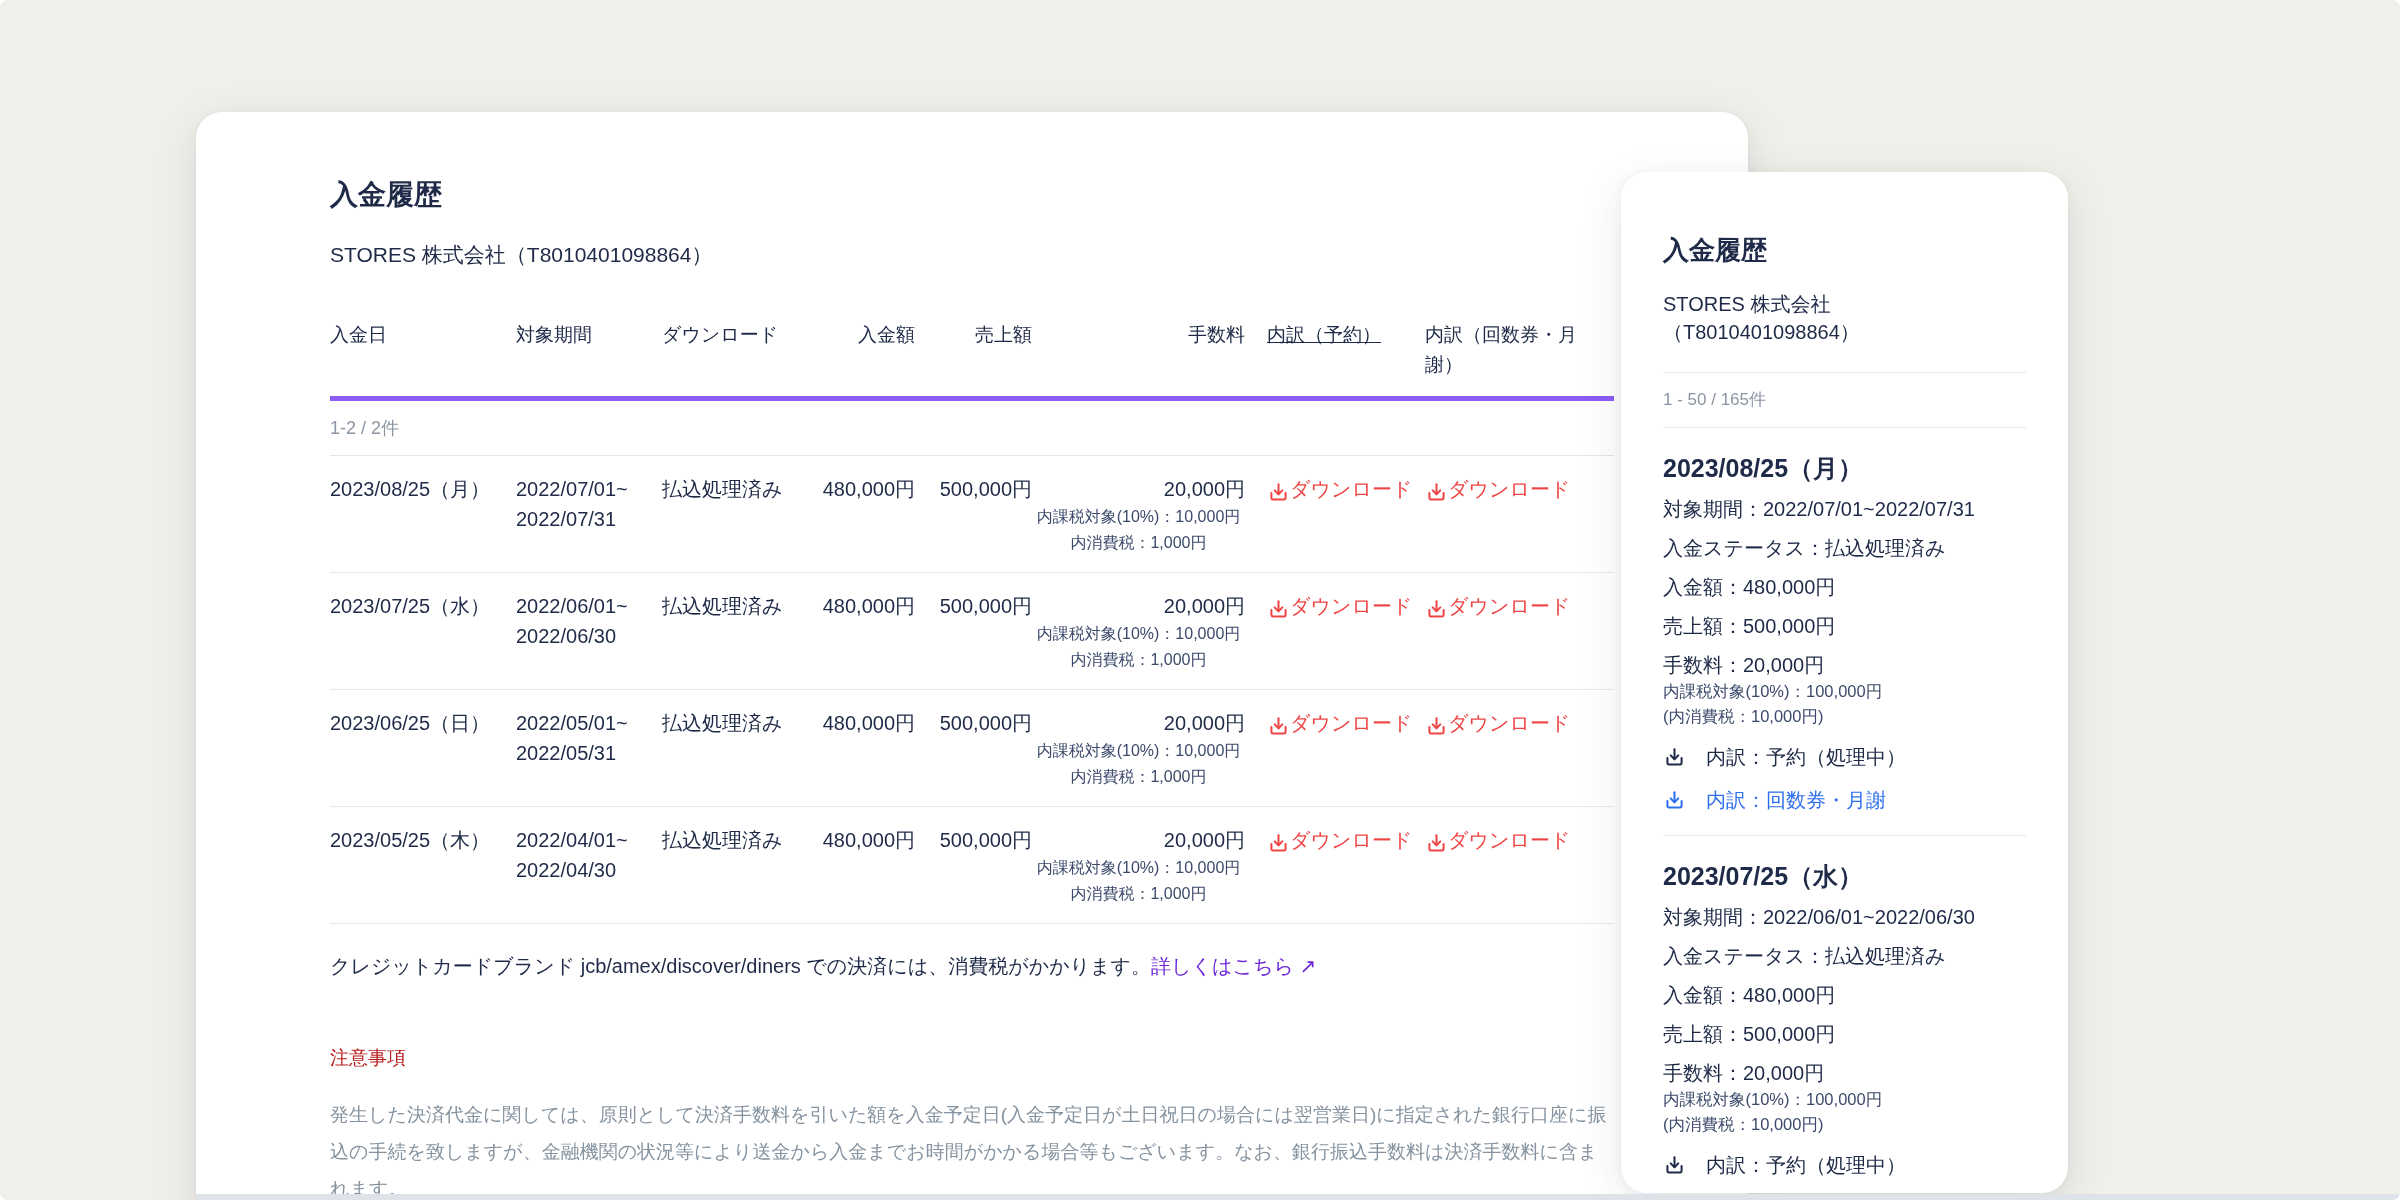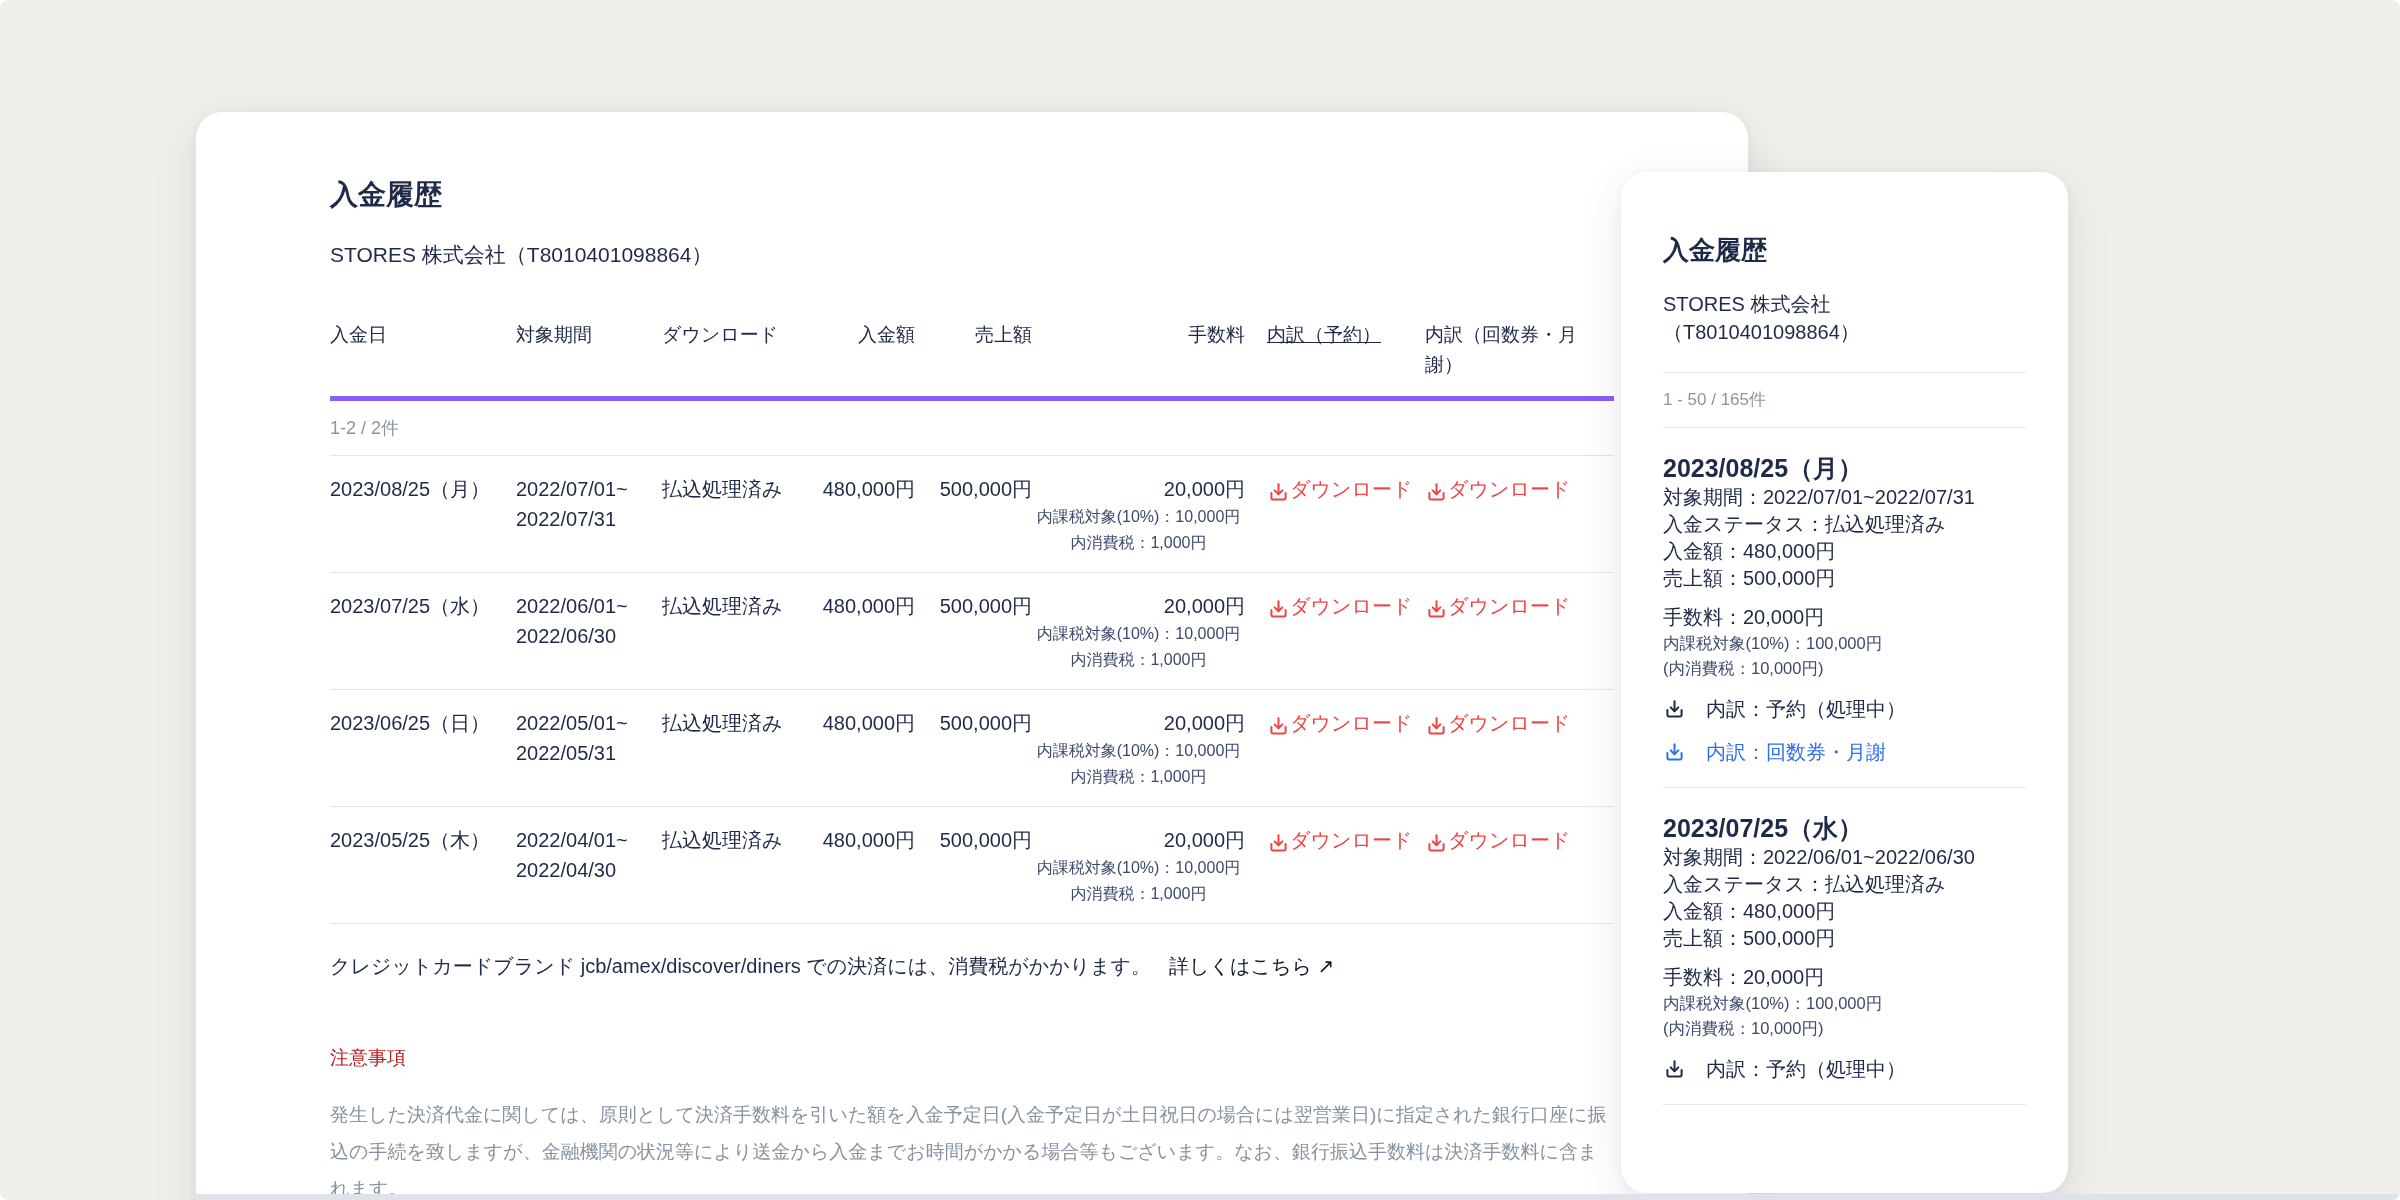--- a/index.html
+++ b/index.html
@@ -21,34 +21,34 @@
   .count-row{padding:14px 0;border-bottom:1px solid #e5e5e5;font-size:18px;line-height:26px;color:#8a95a3;}
 
   .trow{padding:18px 0 16px;border-bottom:1px solid #e7e7e7;min-height:76px;}
   .trow .c{font-size:20px;line-height:30px;color:#1e2a47;}
   .fee-main{font-size:20px;line-height:30px;color:#1e2a47;text-align:right;}
   .fee-note{font-size:16px;line-height:26px;color:#3c496b;text-align:center;}
   .dl-link{display:inline-flex;align-items:flex-end;color:#ef4444;font-size:20px;line-height:30px;text-decoration:none;cursor:pointer;}
   .dl-icon{width:23px;height:23px;flex:0 0 auto;}
 
   .tax-note{padding:26px 0 4px;font-size:20px;line-height:32px;color:#1e2a47;}
-  .tax-link{color:#0f172a;text-decoration:none;margin-left:18px;cursor:pointer;}
+  .tax-link{color:#6d28d9;text-decoration:none;cursor:pointer;}
 
   .notes{margin-top:58px;}
   .notes-title{font-size:19px;line-height:28px;font-weight:400;color:#b91c1c;margin-bottom:24px;}
   .notes p{margin:0;font-size:19px;line-height:37px;color:#8593a0;}
 
   
   .side-card{left:1621px;top:172px;width:447px;height:1021px;z-index:2;box-sizing:border-box;padding:62px 42px 0;overflow:hidden;}
   .side-title{margin:0 0 24px;font-size:26px;line-height:32px;font-weight:700;color:#1e2a47;}
   .side-merchant{font-size:20px;line-height:28px;color:#1e2a47;padding-bottom:26px;border-bottom:1px solid #e8e8e8;}
   .side-count{padding:15px 0;border-bottom:1px solid #e8e8e8;font-size:17px;line-height:24px;color:#8a95a3;}
   .entry{padding:24px 0 20px;border-bottom:1px solid #e8e8e8;}
   .entry-date{margin:0;font-size:25px;line-height:32px;font-weight:700;color:#1e2a47;}
-  .eline{font-size:20px;line-height:27px;color:#1e2a47;}
+  .eline{margin-top:12px;font-size:20px;line-height:27px;color:#1e2a47;}
   .eline.fee{margin-top:12px;}
   .enote{font-size:16.5px;line-height:25px;color:#3c496b;}
   .dl-row{display:flex;align-items:center;gap:20px;margin-top:14px;font-size:20px;line-height:29px;}
   .dl-row.dark{color:#1e2a47;}
   .dl-row.blue{color:#2e6fee;cursor:pointer;}
 
   .bottom-strip{position:absolute;left:196px;right:0;bottom:0;height:6px;background:#dde3e9;z-index:3;}
 </style>
 </head>
 <body>

